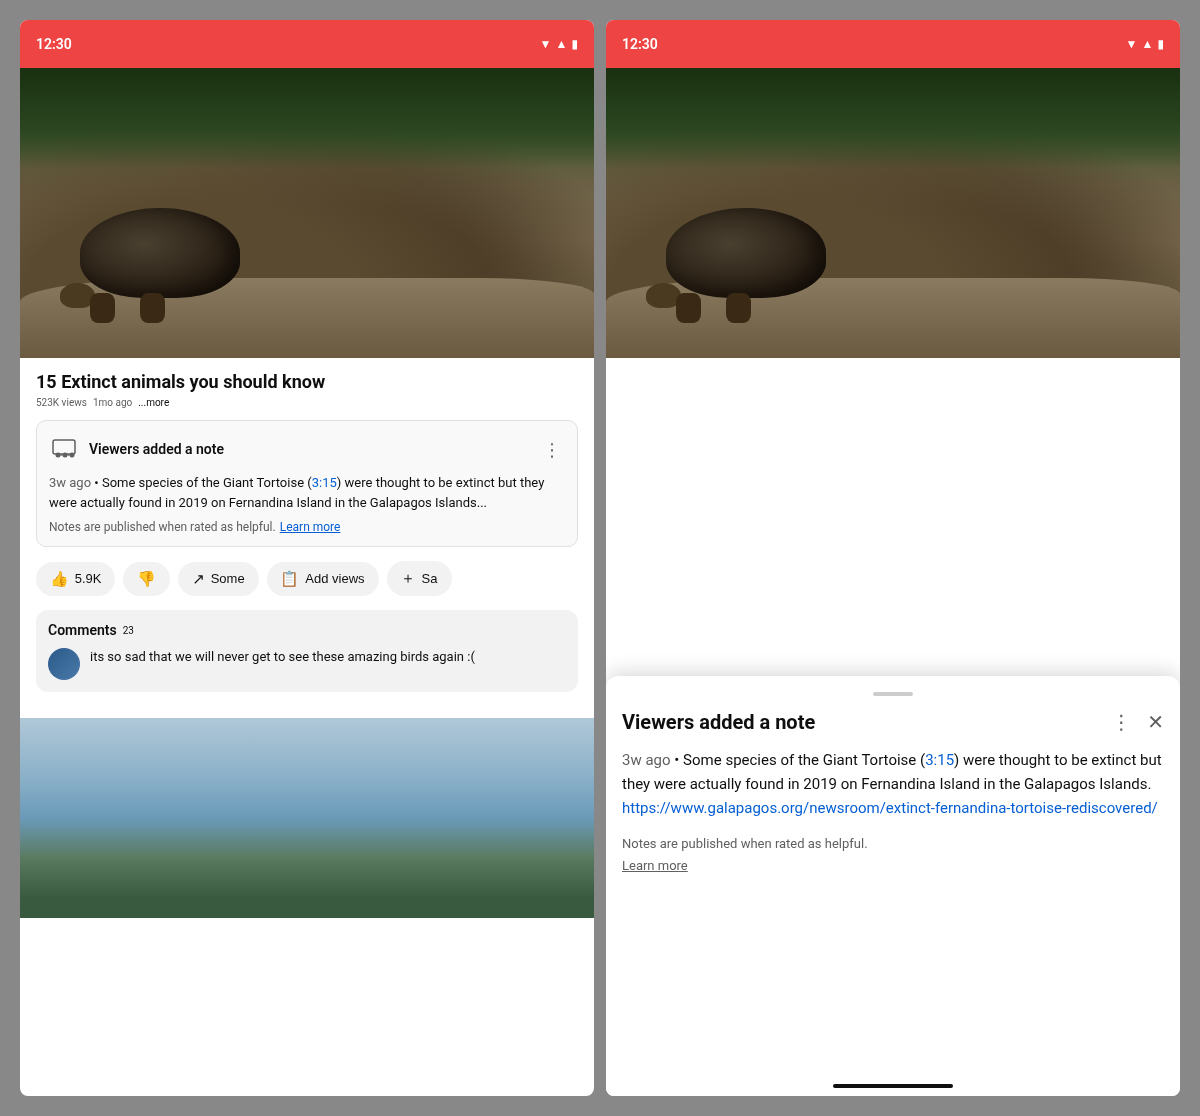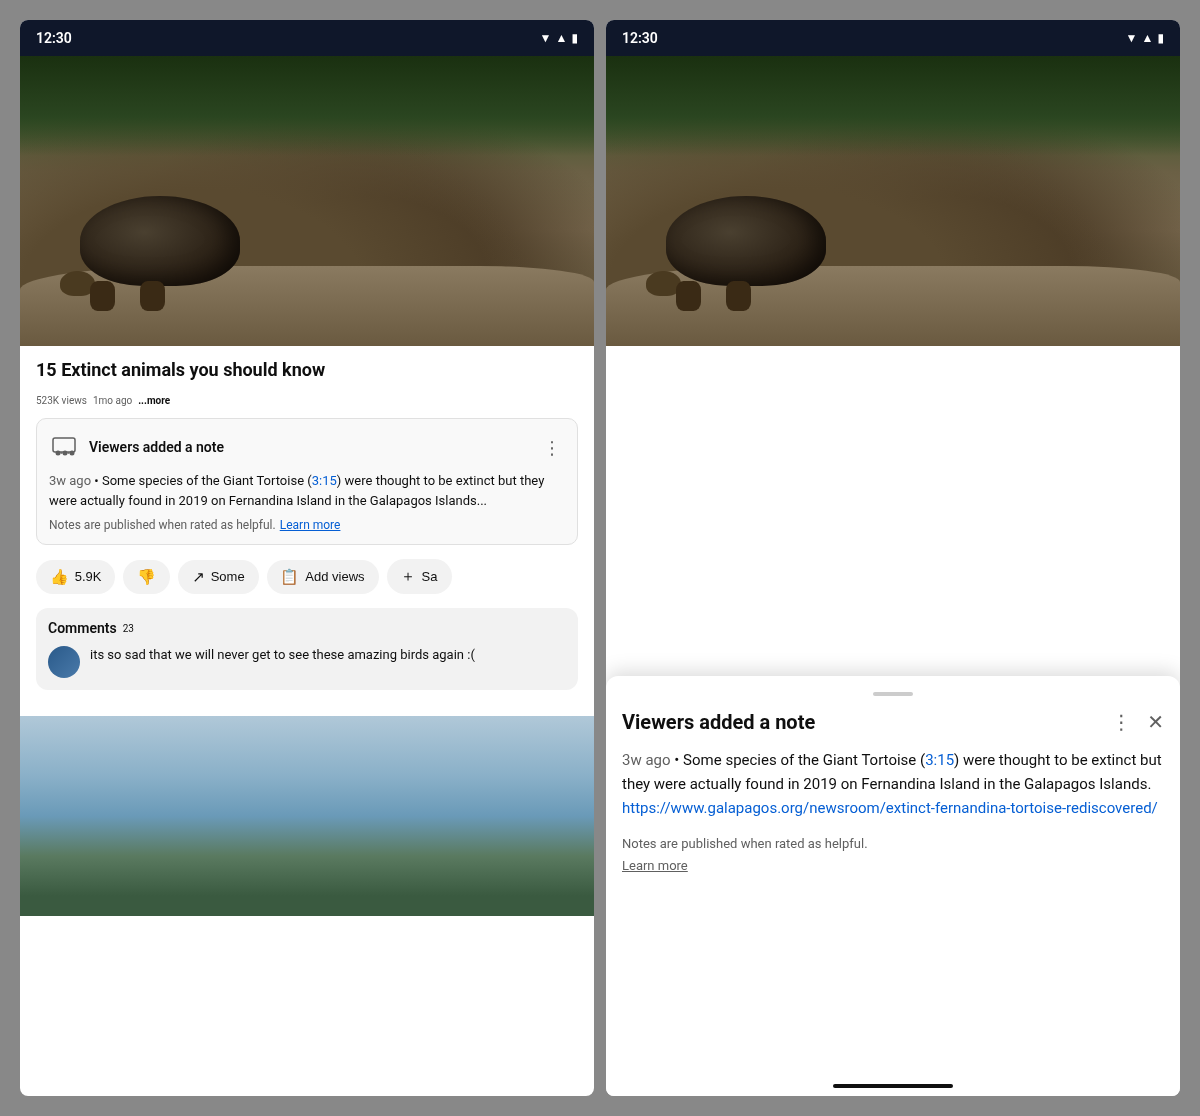--- a/index.html
+++ b/index.html
@@ -23,27 +23,27 @@
     .phone-screen {
       width: 575px;
       min-height: 1060px;
       background: #fff;
       border-radius: 8px;
       overflow: hidden;
       position: relative;
     }
     
     .status-bar {
-      background: #0f172a;
+      background: #ef4444;
       color: #fff;
       display: flex;
       justify-content: space-between;
       align-items: center;
       padding: 4px 16px;
-      height: 36px;
+      height: 48px;
     }
     .status-time {
       font-size: 14px;
       font-weight: 600;
       color: #fff;
     }
     .status-icons {
       display: flex;
       align-items: center;
       gap: 4px;
@@ -130,33 +130,33 @@
     }
     
     .content-area {
       padding: 12px 16px;
     }
     .video-title {
       font-size: 18px;
       font-weight: 700;
       color: #0f0f0f;
       line-height: 1.3;
-      margin-bottom: 14px;
+      margin-bottom: 4px;
     }
     .video-meta {
       font-size: 10px;
       color: #606060;
       margin-bottom: 12px;
       display: flex;
       align-items: center;
       gap: 6px;
     }
     .video-meta .more-btn {
       color: #0f0f0f;
-      font-weight: 700;
+      font-weight: 400;
     }
     
     .viewers-note-card {
       border: 1px solid #e0e0e0;
       border-radius: 10px;
       padding: 12px;
       margin-bottom: 14px;
       background: #f9f9f9;
     }
     .viewers-note-header {

